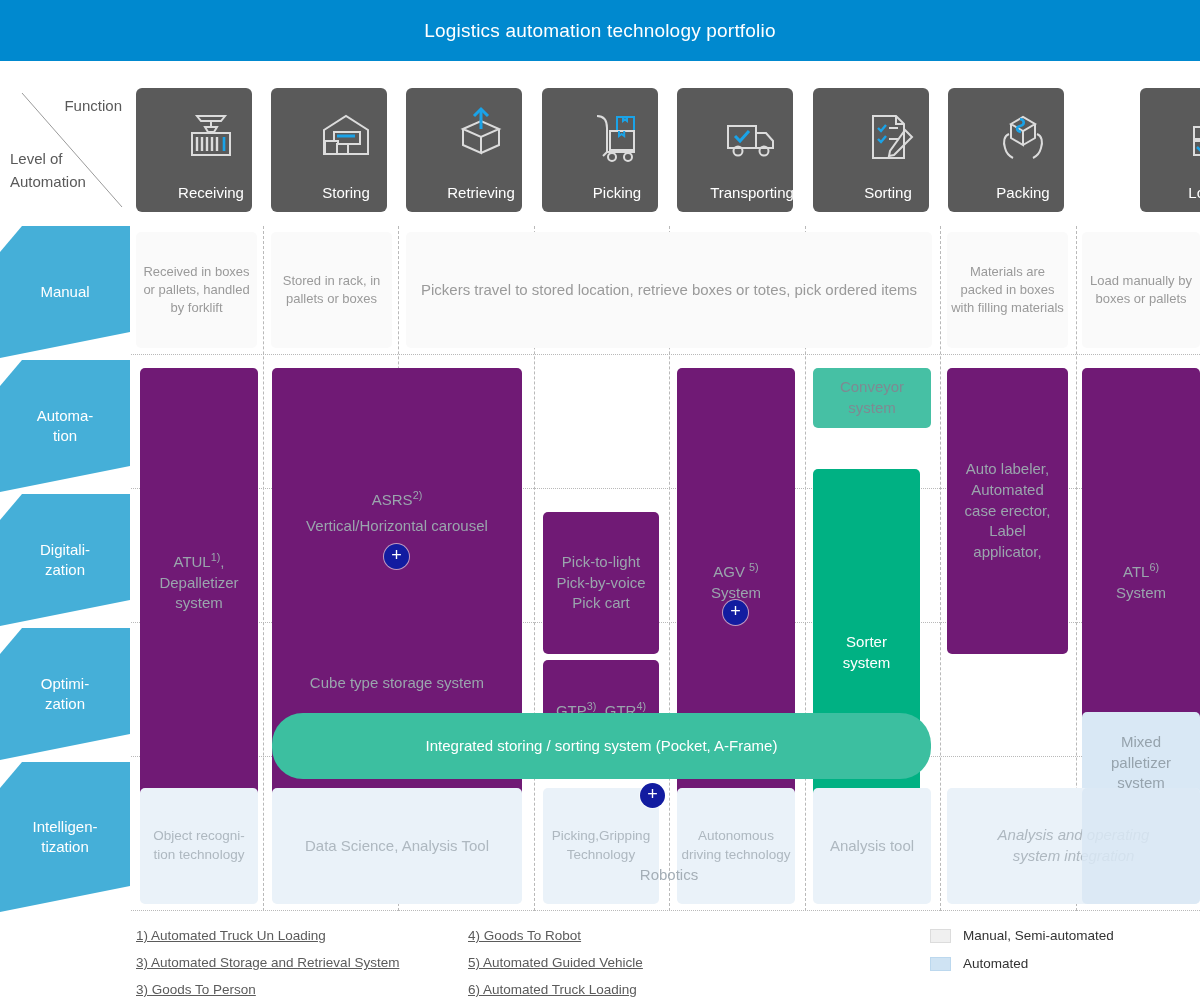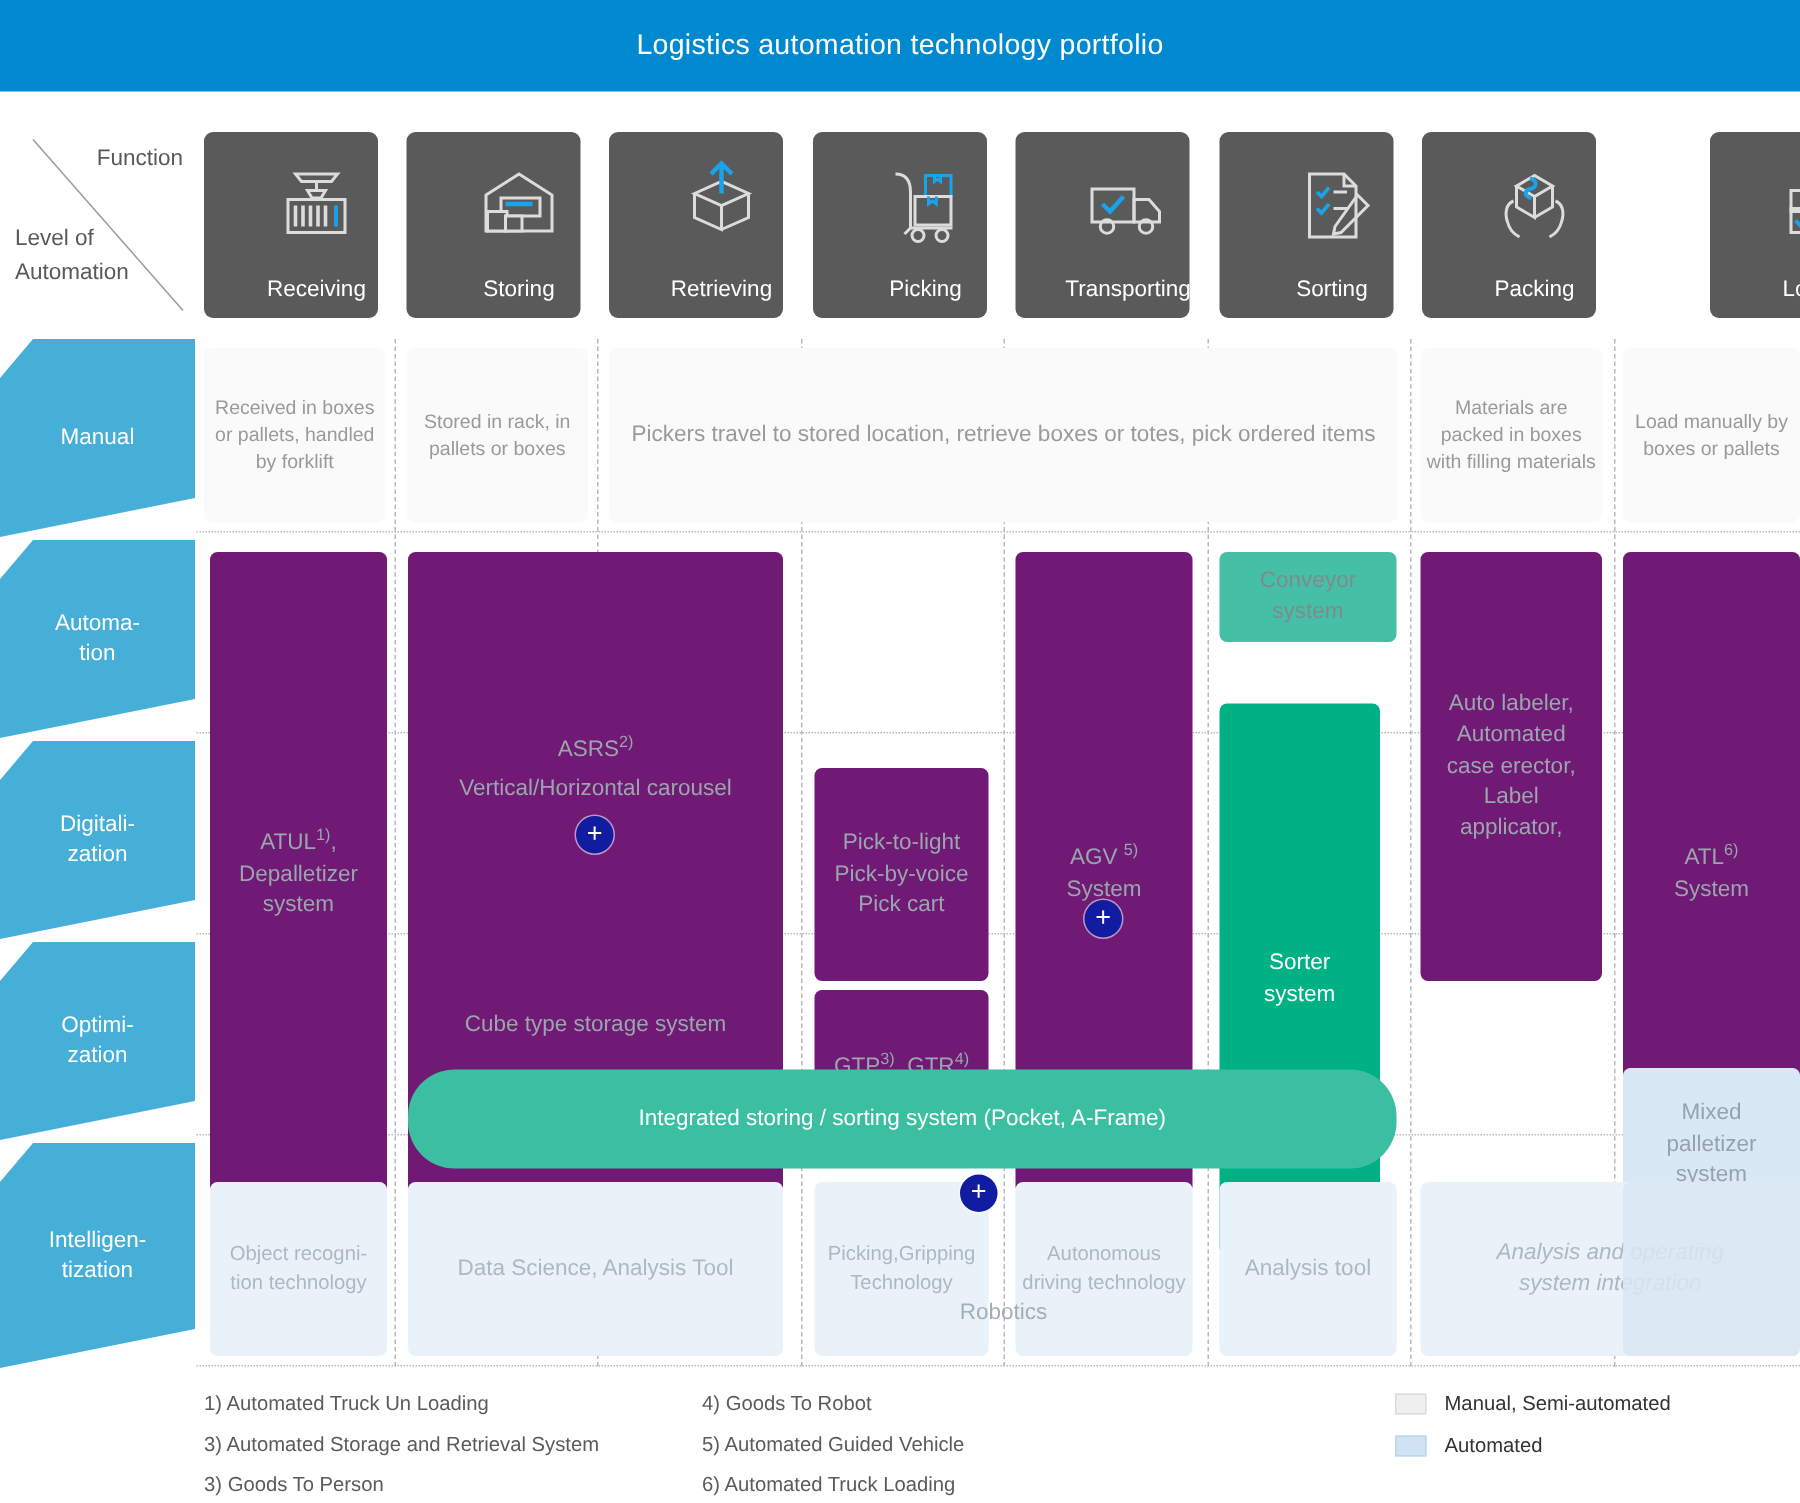--- a/index.html
+++ b/index.html
@@ -75,21 +75,21 @@
   .plus {
     position: absolute; width: 25px; height: 25px; border-radius: 50%;
     background: #121ca0; color: #fff; font-size: 18px; line-height: 23px;
     text-align: center; font-weight: 400; z-index: 40; cursor: pointer;
     box-shadow: 0 0 0 1px rgba(255,255,255,.55);
   }
 
   
   .footnotes { position: absolute; left: 136px; top: 928px; font-size: 13.5px; color: #5b5b5b; }
   .fn-col { position: absolute; top: 0; }
-  .fn-col div { margin-bottom: 12px; white-space: nowrap; }
+  .fn-col div { margin-bottom: 12px; white-space: nowrap; text-decoration: underline; }
 
   .legend { position: absolute; right: 0px; top: 928px; width: 270px; font-size: 13.5px; color: #333; }
   .legend-row { display: flex; align-items: center; margin-bottom: 13px; }
   .sw { width: 21px; height: 14px; margin-right: 12px; flex: none; }
   .sw-manual { background: #f0f0f0; border: 1px solid #dcdcdc; }
   .sw-auto { background: #cfe3f3; border: 1px solid #bcd8ee; }
 </style>
 </head>
 <body>
 

